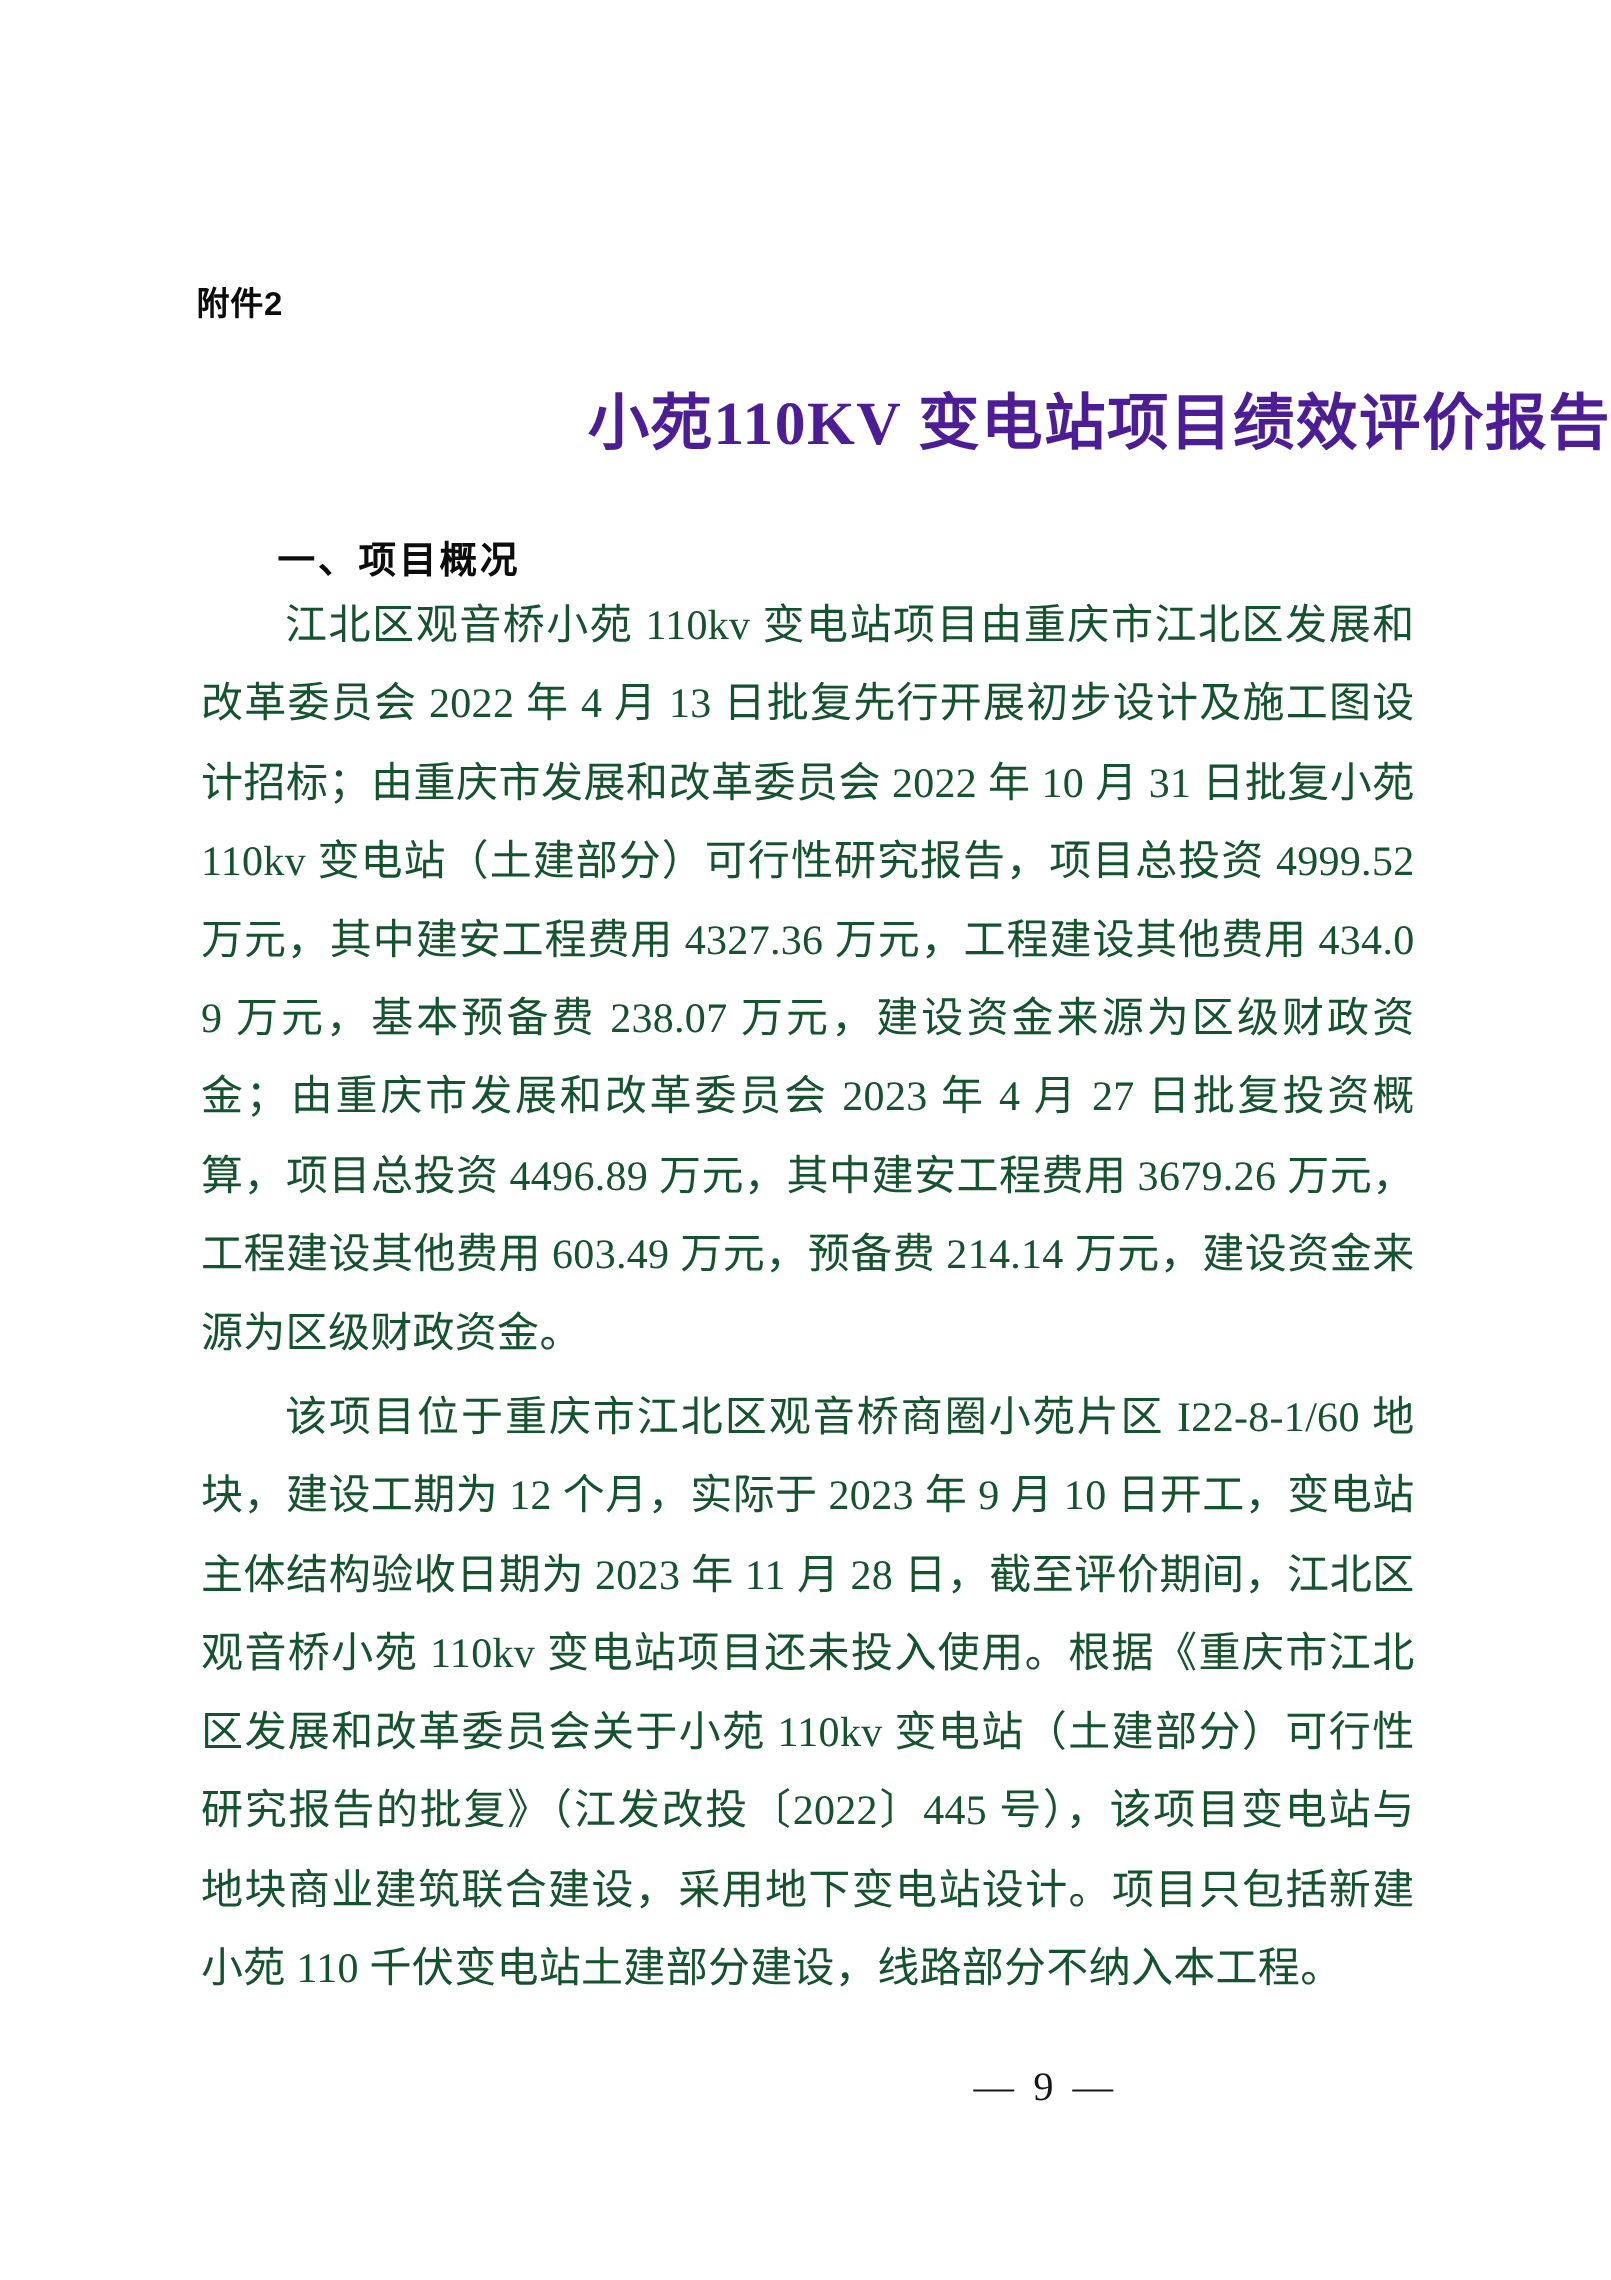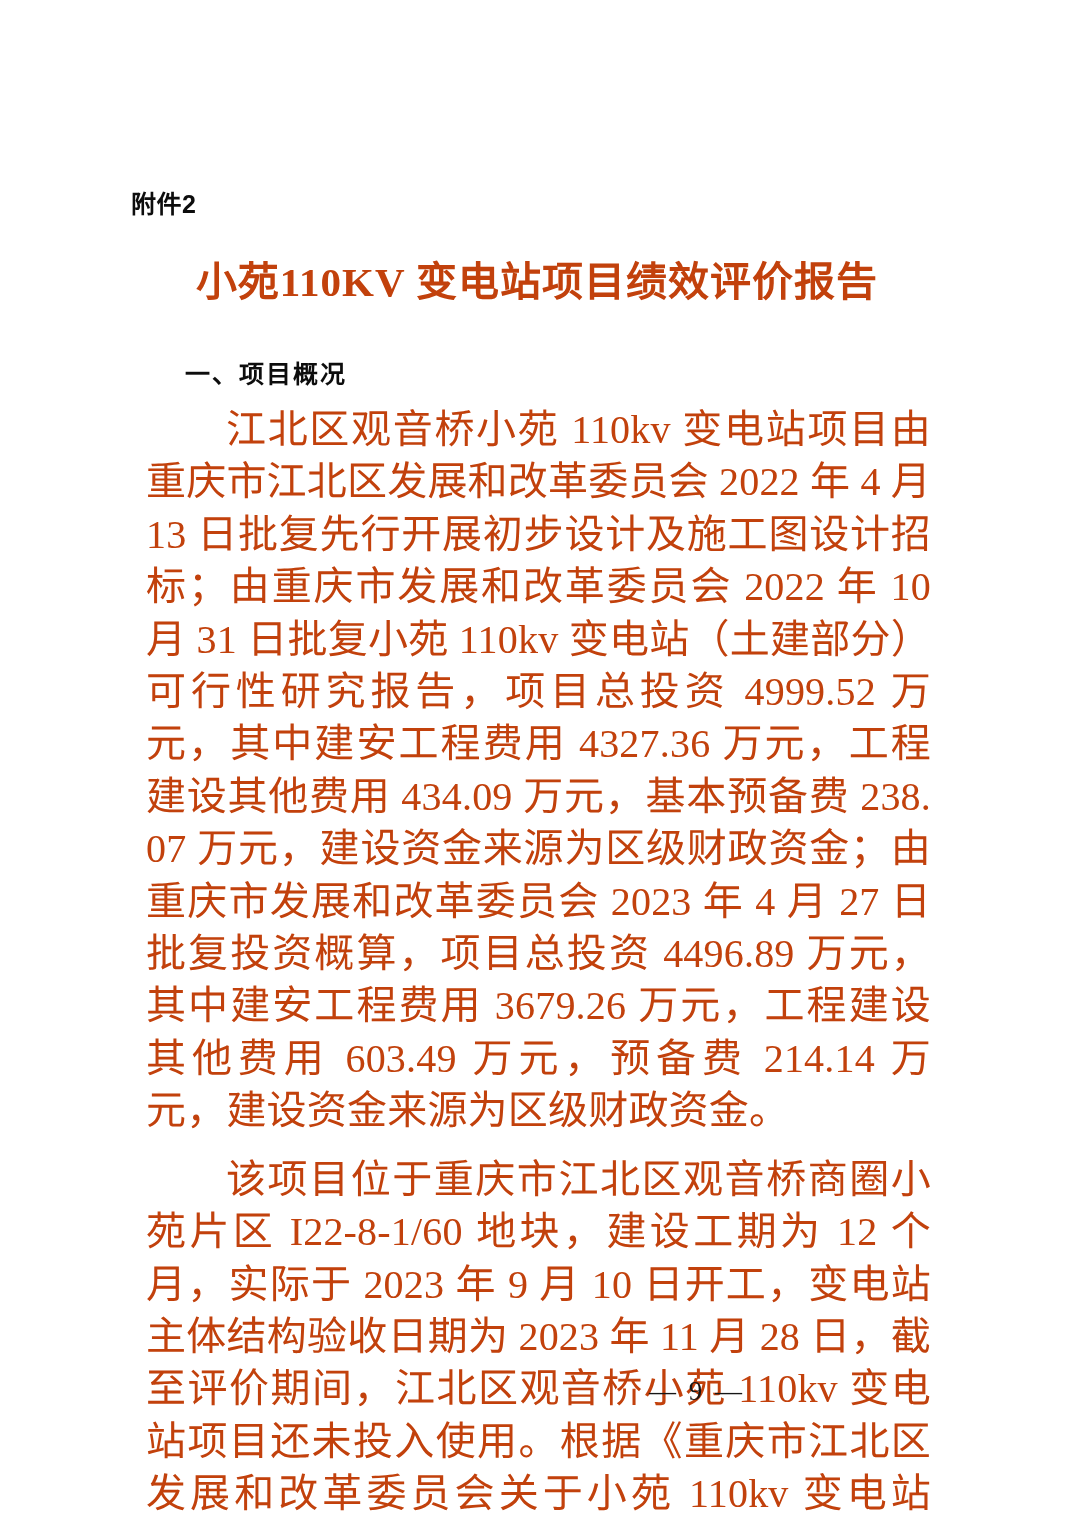--- a/index.html
+++ b/index.html
@@ -23,41 +23,41 @@
     inset: 0;
     background: #ffffff;
   }
 
   
   .attachment-label {
     position: absolute;
     left: 131px;
     top: 192px;
     font-family: "Liberation Sans", "DejaVu Sans", sans-serif;
-    font-size: 25px;
+    font-size: 22px;
     font-weight: 700;
     letter-spacing: 0.5px;
     line-height: 1;
     color: #0d0d0d;
     white-space: nowrap;
   }
 
   
   .doc-title {
     position: absolute;
     left: 0;
     right: 0;
     top: 228px;
-    text-align: center;
+    text-align: right;
     font-family: "Liberation Serif", "DejaVu Serif", serif;
     font-size: 41px;
     font-weight: 700;
     line-height: 1.35;
     letter-spacing: 1px;
-    color: #c2410c;
+    color: #4c1d95;
     white-space: nowrap;
   }
 
   
   .section-heading {
     position: absolute;
     left: 185px;
     top: 337px;
     font-family: "Liberation Sans", "DejaVu Sans", sans-serif;
     font-size: 25px;
@@ -70,28 +70,28 @@
 
   
   .body-column {
     position: absolute;
     left: 130px;
     top: 388px;
     width: 817px;
   }
 
   .para {
-    margin: 16px;
-    font-size: 40px;
+    margin: 4px;
+    font-size: 28px;
     line-height: 52.4px;
     text-align: justify;
     text-justify: inter-character;
     text-indent: 2em;
     letter-spacing: 0.2px;
-    color: #c2410c;
+    color: #14532d;
     word-break: break-all;
   }
   .para + .para {
     margin-top: 0;
   }
 
   
   .page-number {
     position: absolute;
     left: 0;

